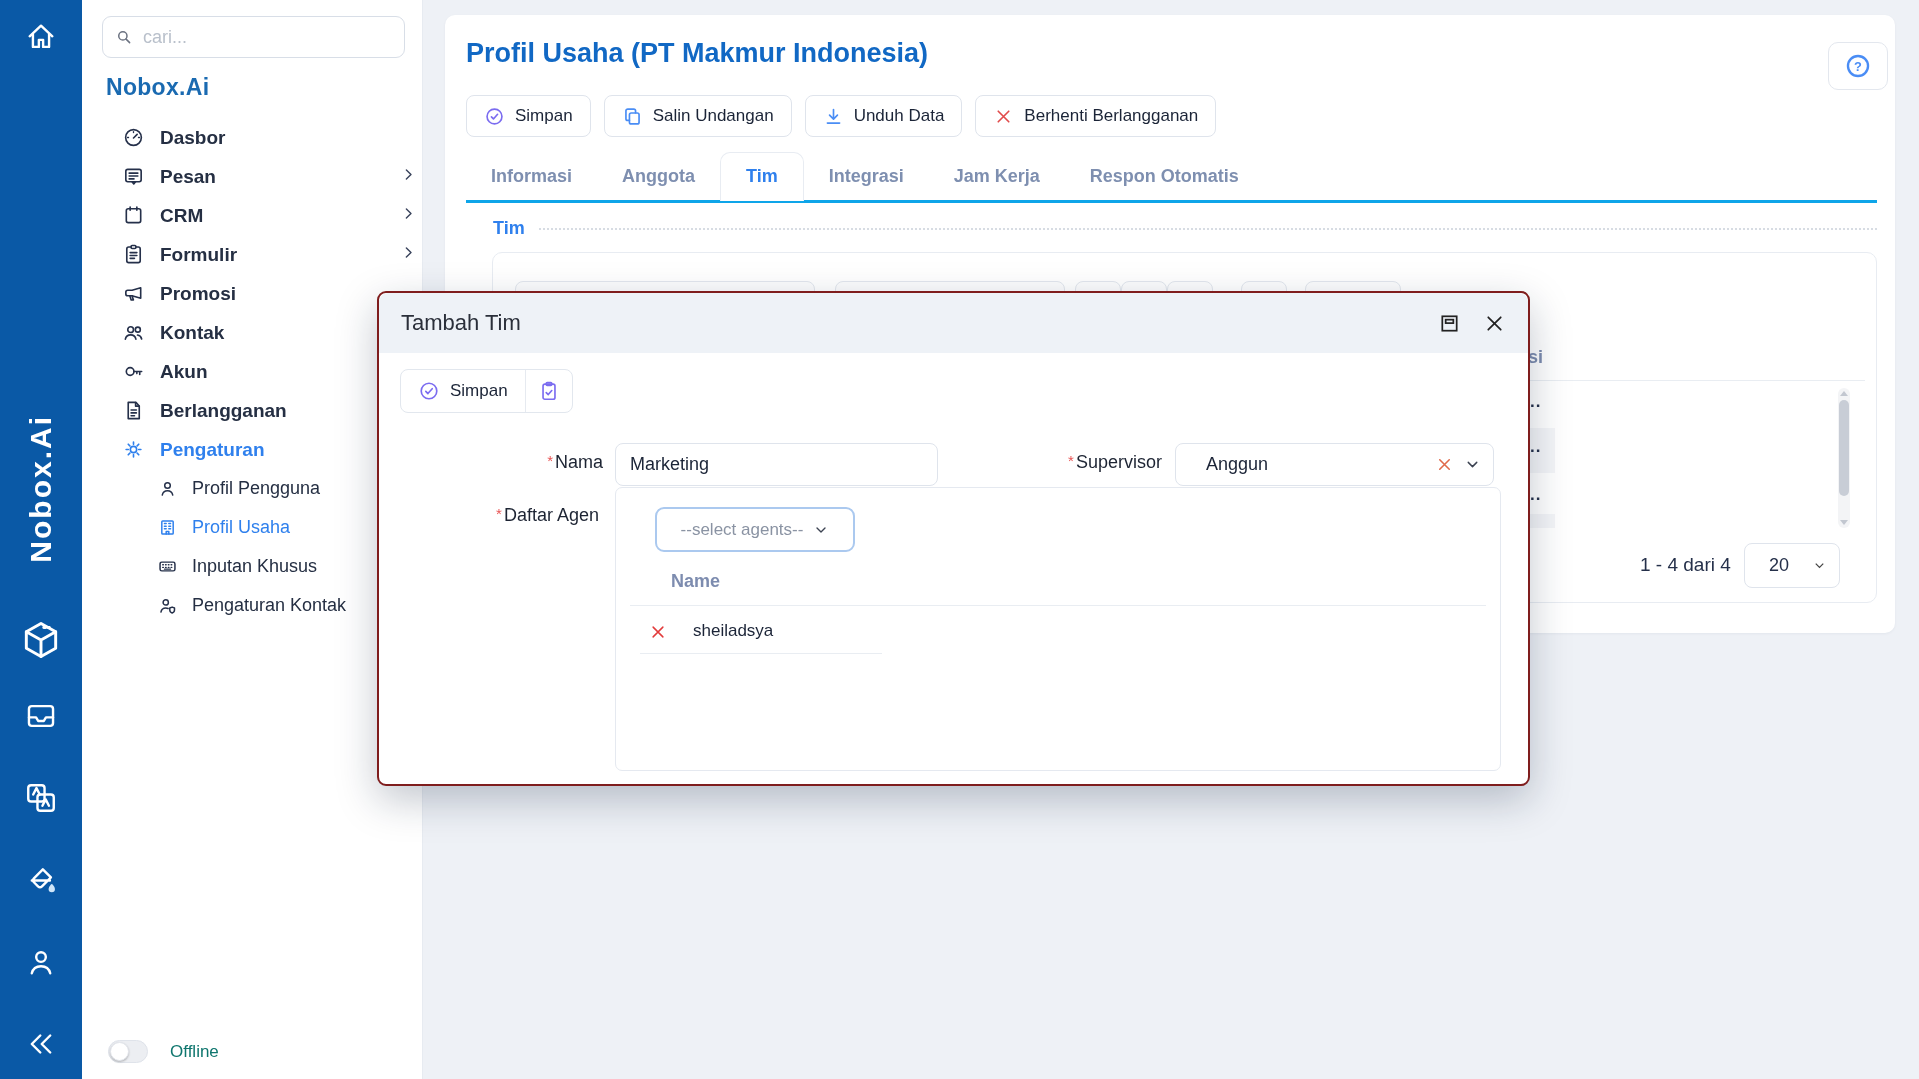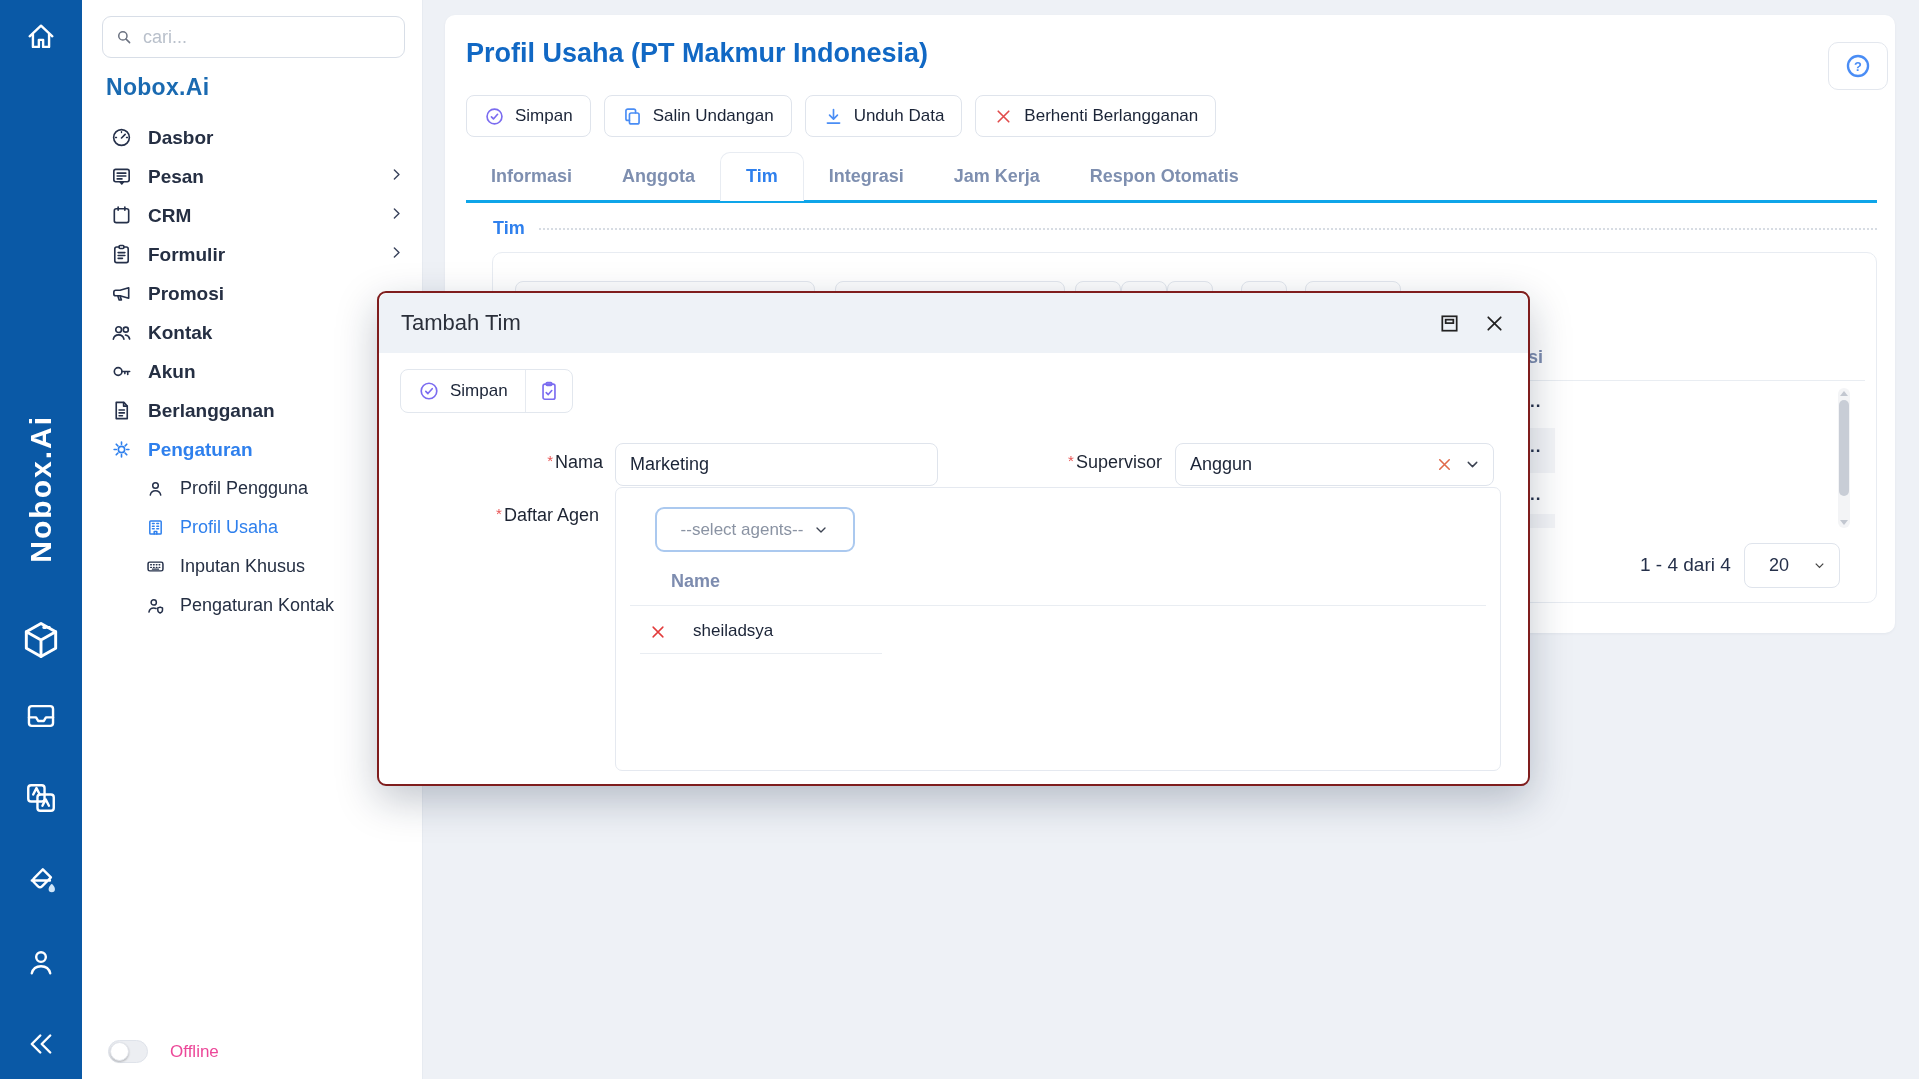--- a/index.html
+++ b/index.html
@@ -19,40 +19,40 @@
   .rail-bottom { position:absolute; bottom:16px; left:0; width:82px; display:flex; flex-direction:column; align-items:center; gap:44px; }
 
   
   .sidebar { position:absolute; left:82px; top:0; width:341px; height:1079px; background:#fff; border-right:1px solid #e7ebf1; z-index:4; }
   .searchbox { position:absolute; left:20px; top:16px; width:303px; height:42px; border:1px solid #d8dee7; border-radius:9px;
                display:flex; align-items:center; padding:0 12px; gap:10px; background:#fff; }
   .searchbox svg { width:20px; height:20px; stroke:#6b7280; fill:none; stroke-width:2; stroke-linecap:round; }
   .searchbox input { border:none; outline:none; font-size:18px; color:#333; width:100%; font-family:"Liberation Sans",sans-serif; }
   .searchbox input::placeholder { color:#b9c0cb; }
   .brand { position:absolute; left:24px; top:74px; font-size:23px; font-weight:bold; color:#1a6ab1; letter-spacing:.3px; }
-  .menu { position:absolute; left:0; top:118px; width:341px; }
+  .menu { position:absolute; left:12px; top:118px; width:341px; }
   .mi { height:39px; display:flex; align-items:center; padding-left:27px; gap:15px; cursor:pointer; }
   .mi .ic { width:24px; height:24px; display:flex; align-items:center; justify-content:center; }
   .mi svg { width:23px; height:23px; stroke:#25304a; fill:none; stroke-width:1.7; stroke-linecap:round; stroke-linejoin:round; }
   .mi .lbl { font-size:19px; font-weight:600; color:#252f43; }
   .mi .chev { margin-left:auto; margin-right:18px; }
   .mi .chev svg { width:17px; height:17px; stroke:#39435c; stroke-width:2; }
   .mi.active .lbl { color:#2f80ed; }
   .mi.active svg { stroke:#2f80ed; }
   .sub { height:39px; display:flex; align-items:center; padding-left:62px; gap:14px; cursor:pointer; }
   .sub .ic { width:22px; height:22px; display:flex; align-items:center; justify-content:center; }
   .sub svg { width:21px; height:21px; stroke:#25304a; fill:none; stroke-width:1.7; stroke-linecap:round; stroke-linejoin:round; }
   .sub .lbl { font-size:18px; font-weight:500; color:#252f43; }
   .sub.active .lbl { color:#2f80ed; }
   .sub.active svg { stroke:#2f80ed; }
   .offline-row { position:absolute; left:26px; bottom:16px; display:flex; align-items:center; gap:22px; }
   .toggle { width:40px; height:23px; background:#eceef2; border:1px solid #dfe3ea; border-radius:12px; position:relative; cursor:pointer; }
   .toggle .knob { position:absolute; left:1px; top:1px; width:19px; height:19px; border-radius:50%; background:#fff;
                   box-shadow:0 1px 2px rgba(0,0,0,.25); border:1px solid #e3e6ec; }
-  .offline-row .lbl { font-size:17px; color:#ec4899; }
+  .offline-row .lbl { font-size:17px; color:#0f766e; }
 
   
   .main-card { position:absolute; left:445px; top:15px; width:1450px; height:618px; background:#fff; border-radius:10px;
                box-shadow:0 1px 3px rgba(25,40,70,.05); z-index:1; }
   .page-title { position:absolute; left:466px; top:38px; font-size:27px; font-weight:bold; color:#1168c4; z-index:2; }
   .help-btn { position:absolute; left:1828px; top:42px; width:60px; height:48px; border:1px solid #e3e7ee; border-radius:10px;
               background:#fff; display:flex; align-items:center; justify-content:center; cursor:pointer; z-index:2; }
   .actions { position:absolute; left:466px; top:95px; display:flex; gap:13px; z-index:2; }
   .abtn { display:flex; align-items:center; gap:10px; border:1px solid #dfe4ec; border-radius:8px; background:#fff;
           padding:0 17px; height:42px; font-size:17px; color:#1b2437; cursor:pointer; font-weight:500; }
@@ -90,21 +90,21 @@
   .save-group { position:absolute; left:21px; top:76px; display:flex; align-items:stretch; border:1px solid #e2e7ee; border-radius:8px; background:#fff; height:44px; }
   .sg-main { display:flex; align-items:center; gap:10px; padding:0 17px; font-size:17px; color:#1b2437; font-weight:500; cursor:pointer; }
   .sg-div { width:1px; background:#e6eaf0; }
   .sg-icon { width:46px; display:flex; align-items:center; justify-content:center; cursor:pointer; }
   .save-group svg { width:22px; height:22px; stroke:#7b6cf0; fill:none; stroke-width:1.8; stroke-linecap:round; stroke-linejoin:round; }
   .flabel { position:absolute; font-size:18px; color:#1d2433; }
   .flabel .req { color:#e85454; font-size:15px; vertical-align:top; margin-right:2px; }
   .txt-input { position:absolute; height:43px; border:1px solid #dfe4ec; border-radius:8px; font-size:18px; color:#1b2437; padding:0 14px;
                outline:none; font-family:"Liberation Sans",sans-serif; background:#fff; }
   .sel { position:absolute; height:43px; border:1px solid #dfe4ec; border-radius:8px; background:#fff; display:flex; align-items:center;
-         padding:0 12px 0 14px; font-size:18px; color:#1b2437; cursor:pointer; }
+         padding:0 12px 0 30px; font-size:18px; color:#1b2437; cursor:pointer; }
   .sel .selval { flex:1; }
   .sel svg.clear { width:19px; height:19px; stroke:#e06a4a; stroke-width:2; fill:none; stroke-linecap:round; margin-right:10px; }
   .sel svg.cdown { width:17px; height:17px; stroke:#3c4352; stroke-width:2; fill:none; stroke-linecap:round; stroke-linejoin:round; }
   .agents-panel { position:absolute; left:236px; top:194px; width:886px; height:284px; border:1px solid #e5e9f0; border-radius:7px; background:#fff; }
   .agents-select { position:absolute; left:39px; top:19px; width:200px; height:45px; border:2px solid #abc9ef; border-radius:9px; background:#fff;
                    display:flex; align-items:center; justify-content:center; gap:10px; font-size:17px; color:#8a93a3; cursor:pointer; }
   .agents-select svg { width:16px; height:16px; stroke:#3c4352; stroke-width:2; fill:none; stroke-linecap:round; stroke-linejoin:round; }
   .agents-thead { position:absolute; left:55px; top:83px; font-size:18px; font-weight:600; color:#7d8caf; }
   .agents-hline { position:absolute; left:14px; right:14px; top:117px; height:1px; background:#e9edf2; }
   .agent-row { position:absolute; left:8px; top:126px; width:100%; height:40px; }

